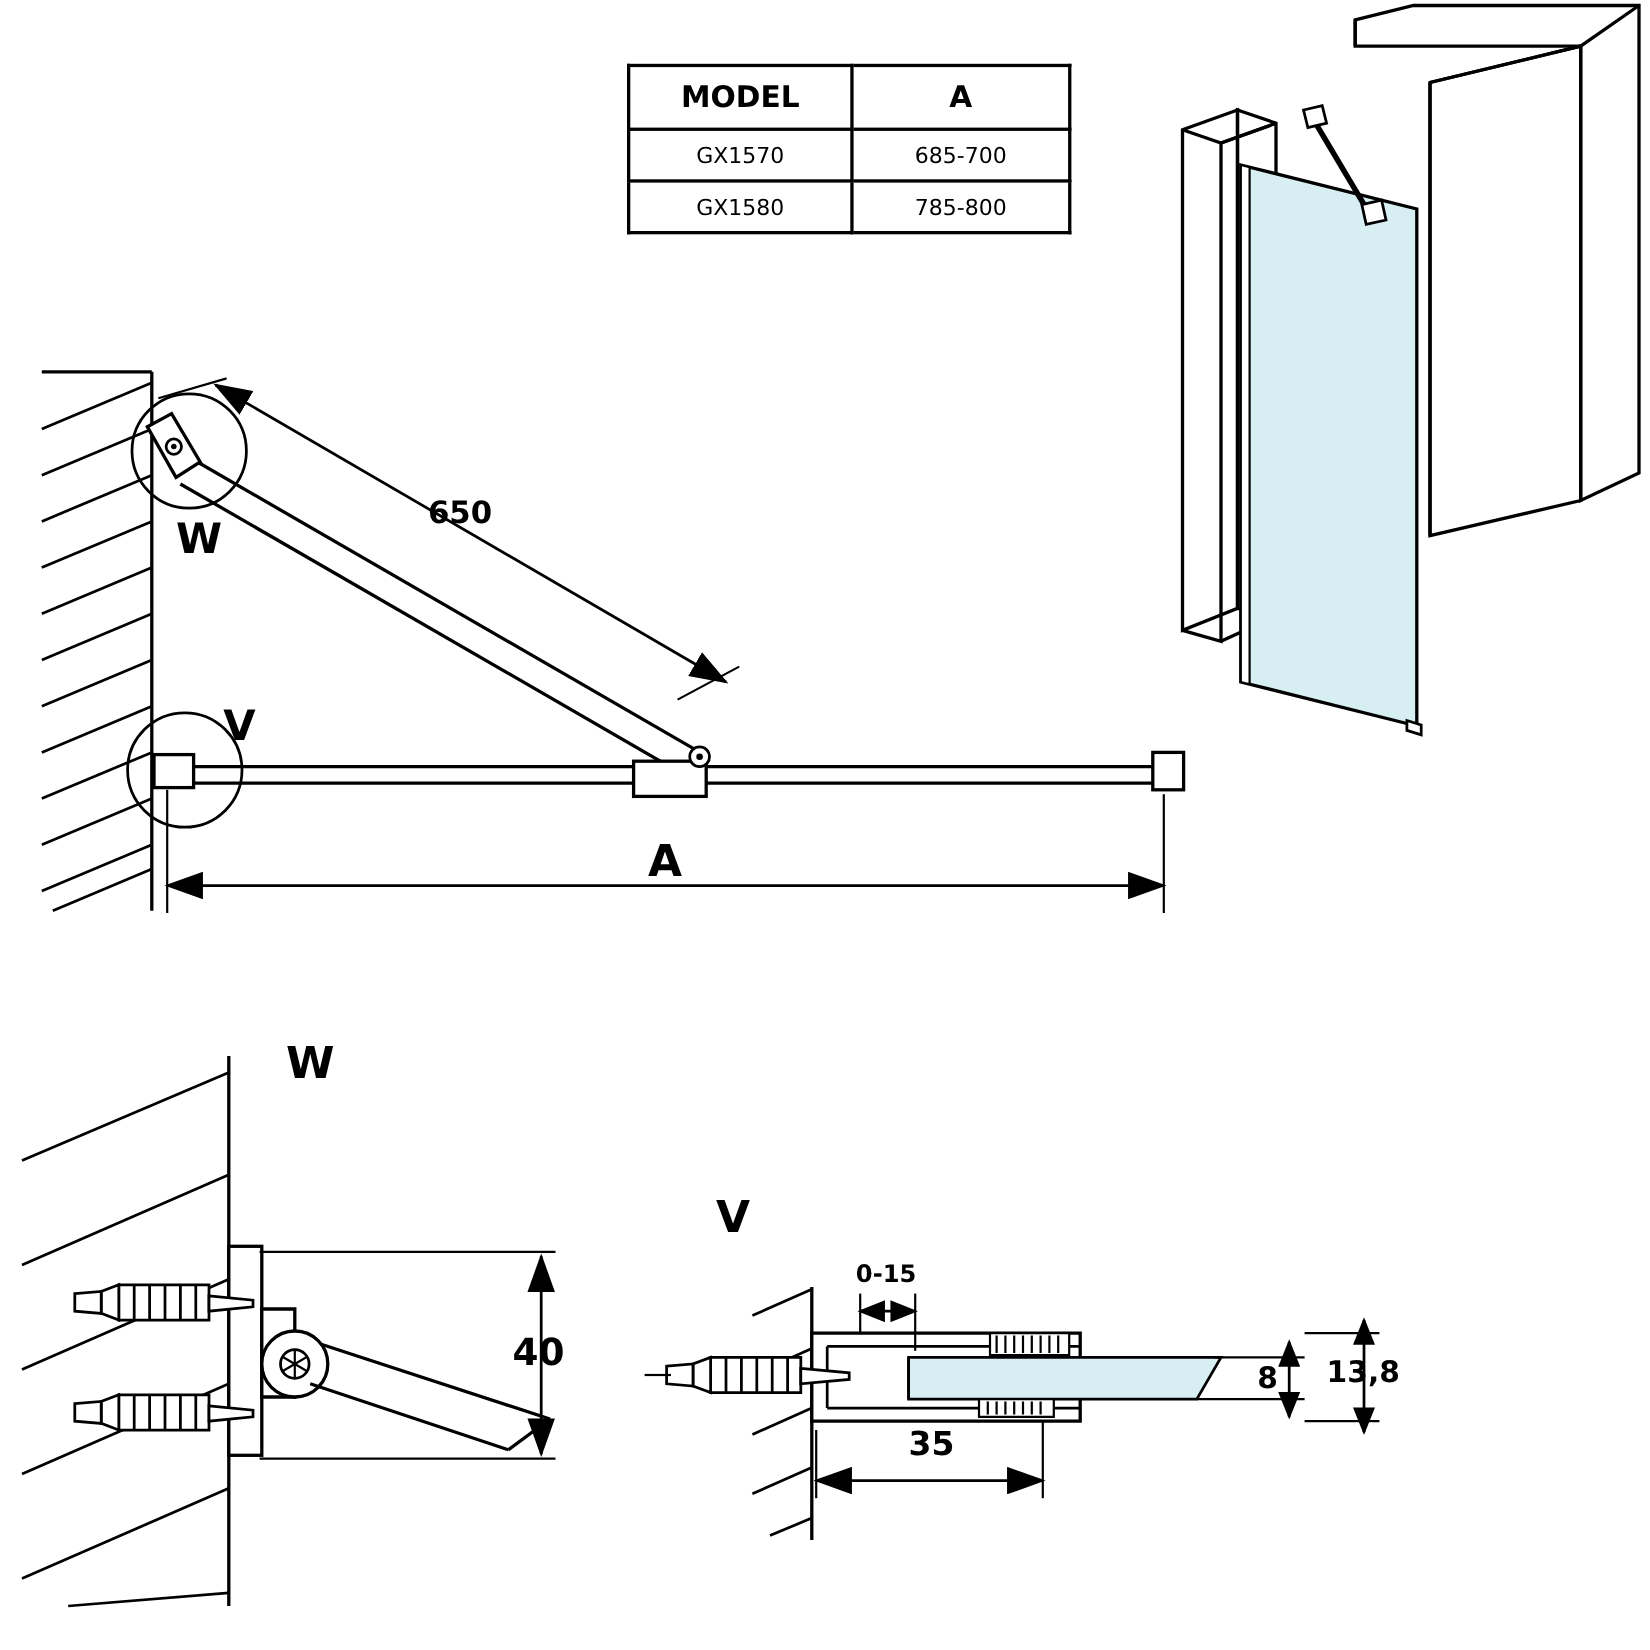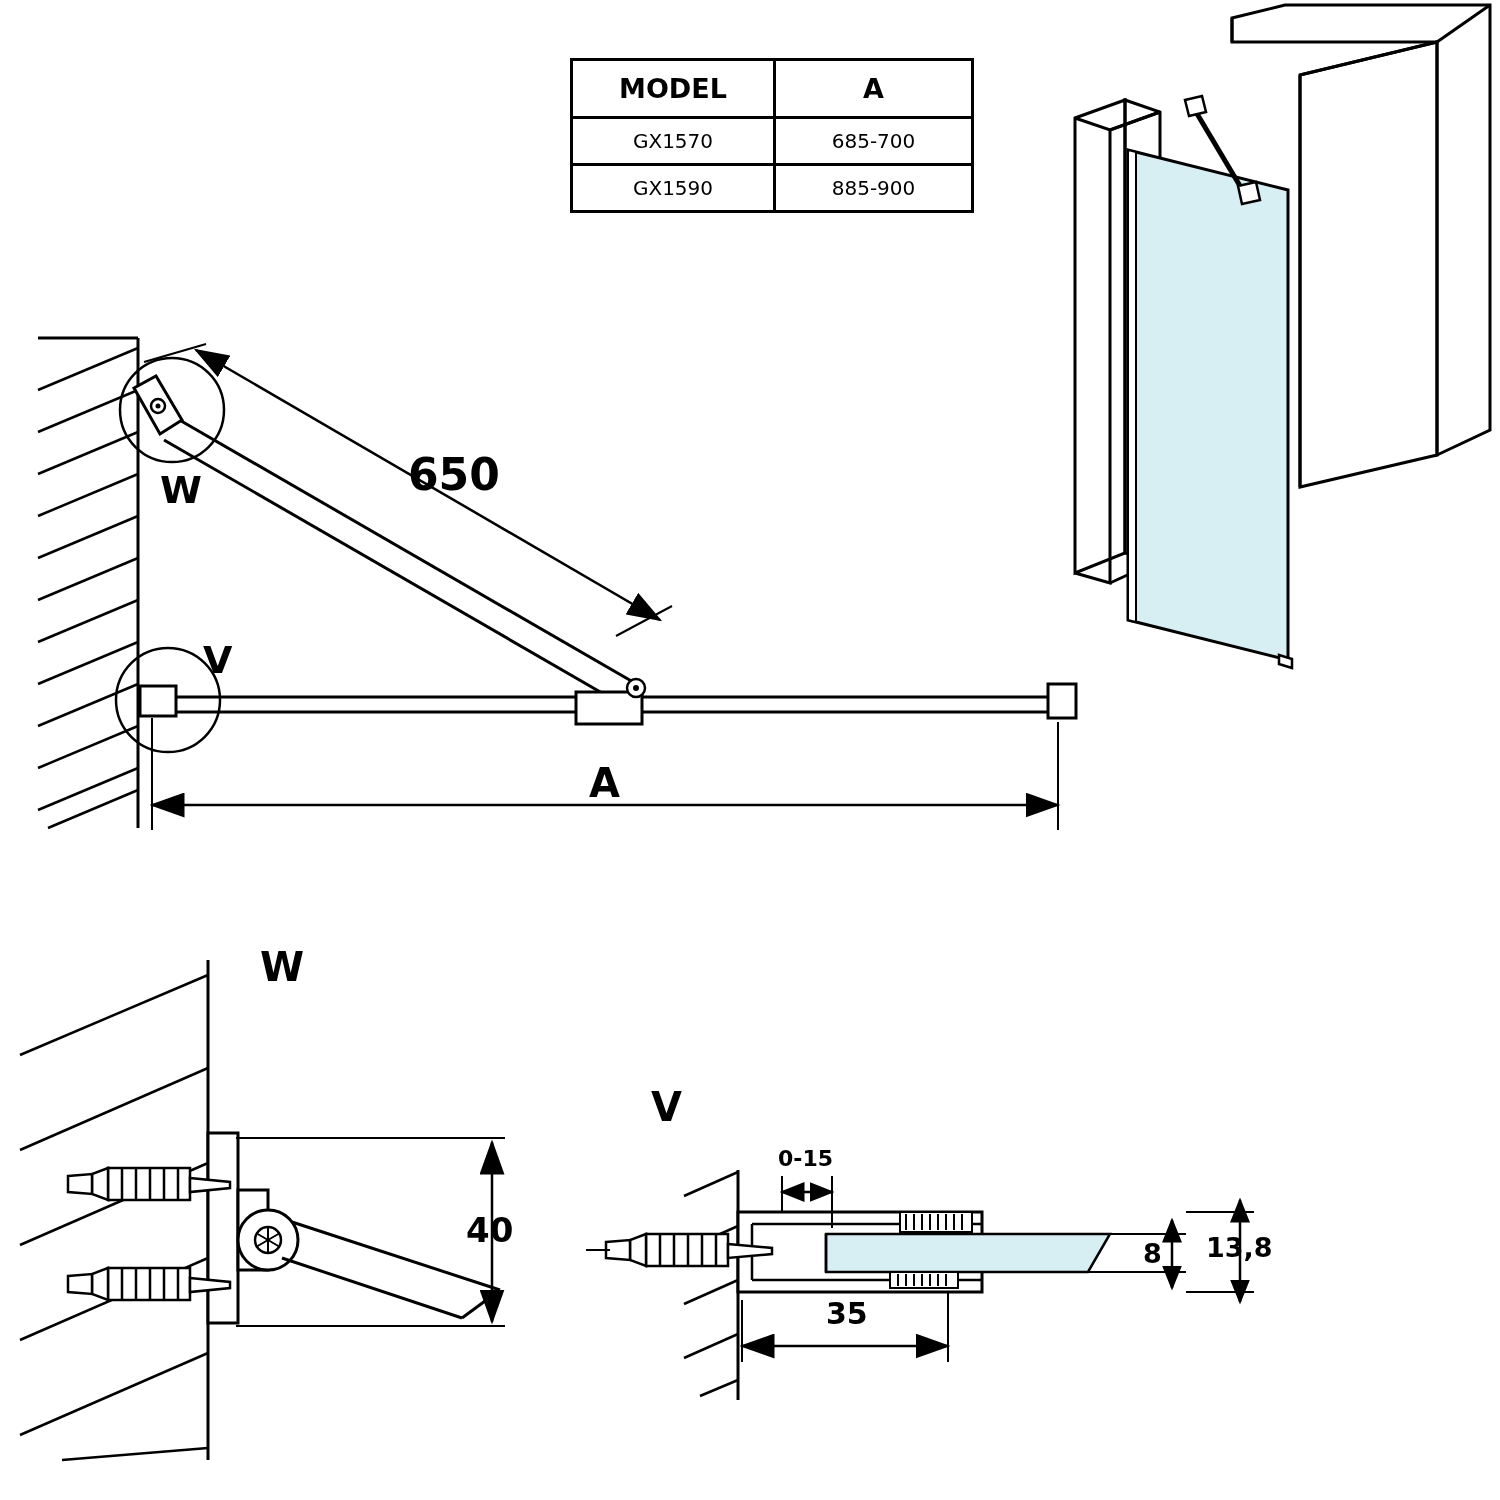--- a/index.html
+++ b/index.html
@@ -301,31 +301,31 @@
         <th class="col-model">MODEL</th>
         <th class="col-a">A</th>
       </tr>
     </thead>
     <tbody>
       <tr>
         <td>GX1570</td>
         <td>685-700</td>
       </tr>
       <tr>
-        <td>GX1590</td>
-        <td>885-900</td>
+        <td>GX1580</td>
+        <td>785-800</td>
       </tr>
     </tbody>
   </table>
 
   <div class="lbl" style="left:160px; top:468px; font-size:38px;">W</div>
 
   <div class="lbl" style="left:203px; top:638px; font-size:38px;">V</div>
 
-  <div class="lbl" style="left:408px; top:449px; font-size:44px;">650</div>
+  <div class="lbl" style="left:389px; top:449px; font-size:28px;">650</div>
 
   <div class="lbl" style="left:589px; top:760px; font-size:40px;">A</div>
 
   <div class="lbl" style="left:260px; top:944px; font-size:40px;">W</div>
 
   <div class="lbl" style="left:466px; top:1210px; font-size:34px;">40</div>
 
   <div class="lbl" style="left:651px; top:1084px; font-size:40px;">V</div>
 
   <div class="lbl" style="left:778px; top:1146px; font-size:22px;">0-15</div>

